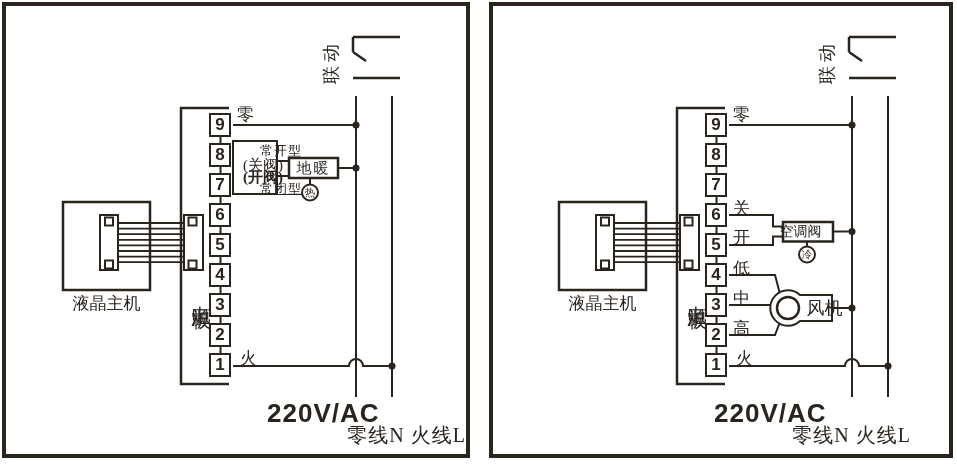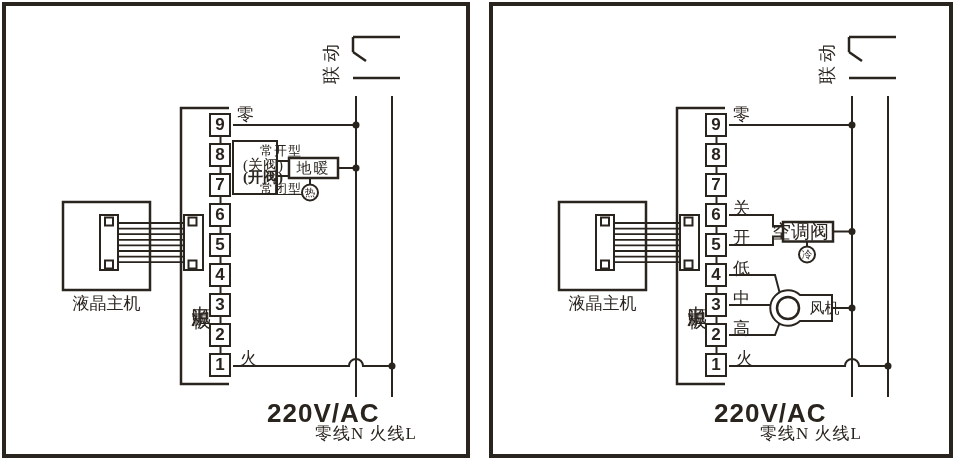--- a/index.html
+++ b/index.html
@@ -12,21 +12,21 @@
   .lbl { font-size:17px; }
   .sm13 { font-size:13px; letter-spacing:1px;margin-left:23px; }
   .sm10 { font-size:15px; }
   .boxtxt { display:flex; align-items:center; justify-content:center; text-align:center; }
   .vrot { transform:rotate(-90deg); font-size:18px; letter-spacing:4px; }
   .vtext { writing-mode:vertical-rl; text-orientation:upright; font-size:19px; letter-spacing:3px; }
   .term { position:absolute; width:22px; height:24px; border:2.5px solid var(--line); background:#fff;
           font-family:"Liberation Sans","DejaVu Sans",sans-serif; font-weight:700; font-size:17px;
           line-height:19px; text-align:center; color:var(--line); }
   .volt { font-family:"Liberation Sans","DejaVu Sans",sans-serif; font-weight:700; font-size:26px; letter-spacing:1px; text-align:left; }
-  .vsub { font-size:17px; text-align:center; letter-spacing:1px; }
+  .vsub { font-size:20px; text-align:right; letter-spacing:1px; }
 </style>
 </head>
 <body>
 
 <div class="canvas">
 
   <svg width="957" height="466" viewBox="0 0 957 466" fill="none" stroke="currentColor" stroke-width="2">
 
     <g>
       <rect x="4" y="4" width="464" height="452" stroke-width="4"></rect>
@@ -142,23 +142,23 @@
   <div class="term" style="left:705px; top:353px;">1</div>
 
   <div class="txt lbl" style="left:733px; top:103px;">零</div>
   <div class="txt lbl" style="left:733px; top:197px;">关</div>
   <div class="txt lbl" style="left:733px; top:226px;">开</div>
   <div class="txt lbl" style="left:733px; top:257px;">低</div>
   <div class="txt lbl" style="left:733px; top:287px;">中</div>
   <div class="txt lbl" style="left:733px; top:317px;">高</div>
   <div class="txt lbl" style="left:736px; top:347px;">火</div>
 
-  <div class="txt boxtxt" style="left:783px; top:222px; width:35px; height:19px; font-size:19px;">空调阀</div>
+  <div class="txt boxtxt" style="left:783px; top:222px; width:35px; height:19px; font-size:14px;">空调阀</div>
   <div class="txt boxtxt" style="left:799px; top:247px; width:16px; height:15px; font-size:10.5px;">冷</div>
-  <div class="txt boxtxt" style="left:800px; top:299px; width:49px; height:18px; font-size:15px;">风机</div>
+  <div class="txt boxtxt" style="left:800px; top:299px; width:49px; height:18px; font-size:18px;">风机</div>
 
   <div class="txt vtext" style="left:684px; top:290px;">电源板</div>
   <div class="txt" style="left:556px; top:292px; width:93px; text-align:center; font-size:17px;">液晶主机</div>
 
   <div class="txt volt" style="left:714px; top:398px; width:200px;">220V/AC</div>
   <div class="txt vsub" style="left:711px; top:422px; width:200px;">零线N 火线L</div>
 
 </div>
 
 </body></html>

